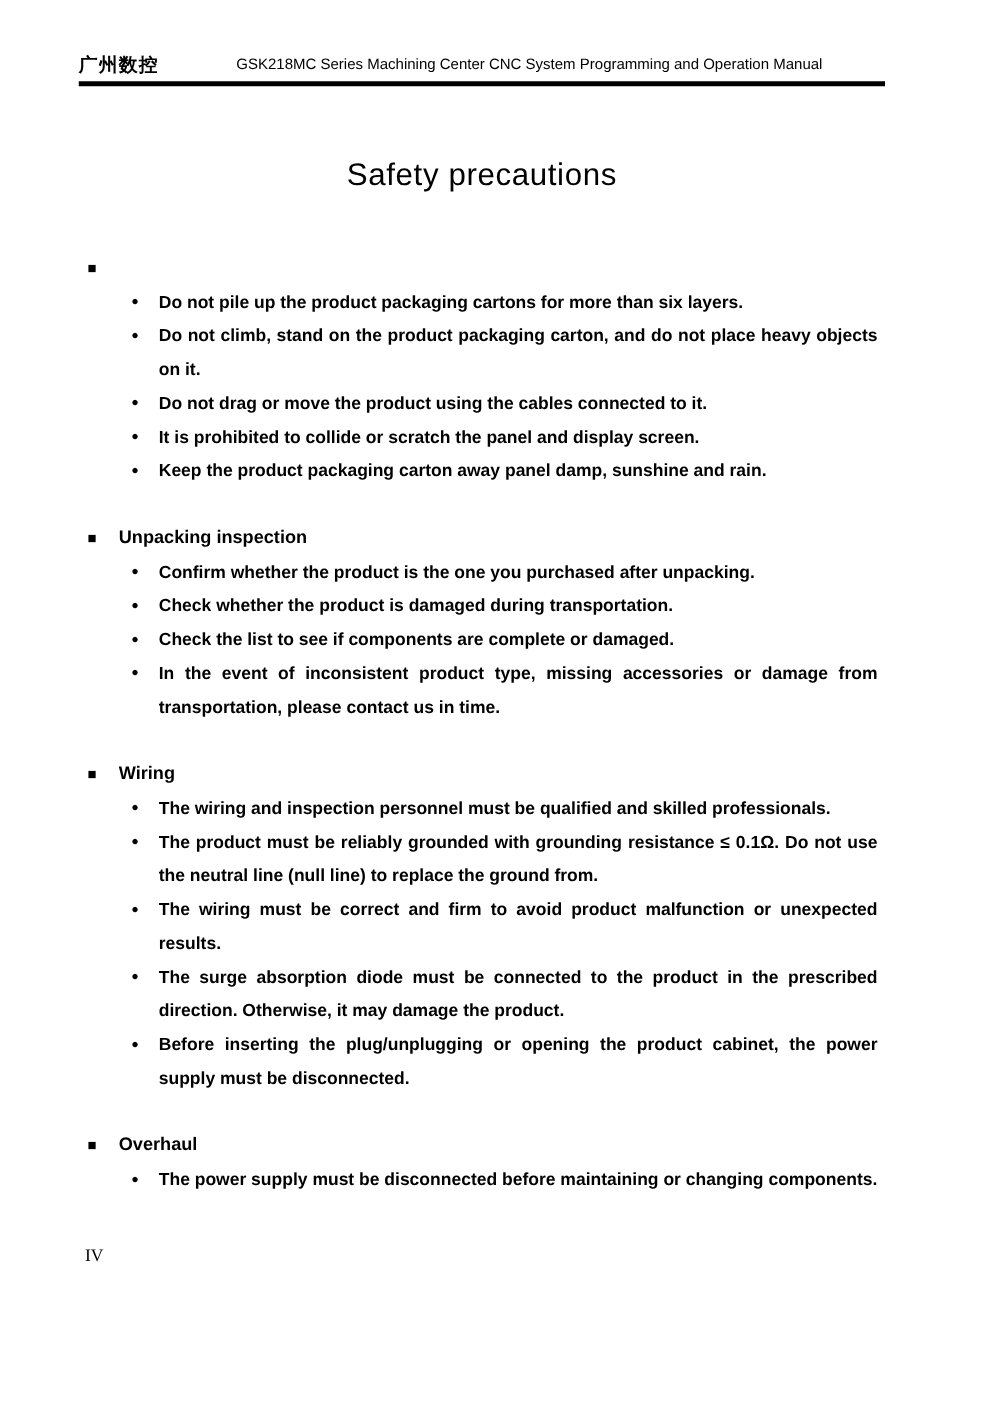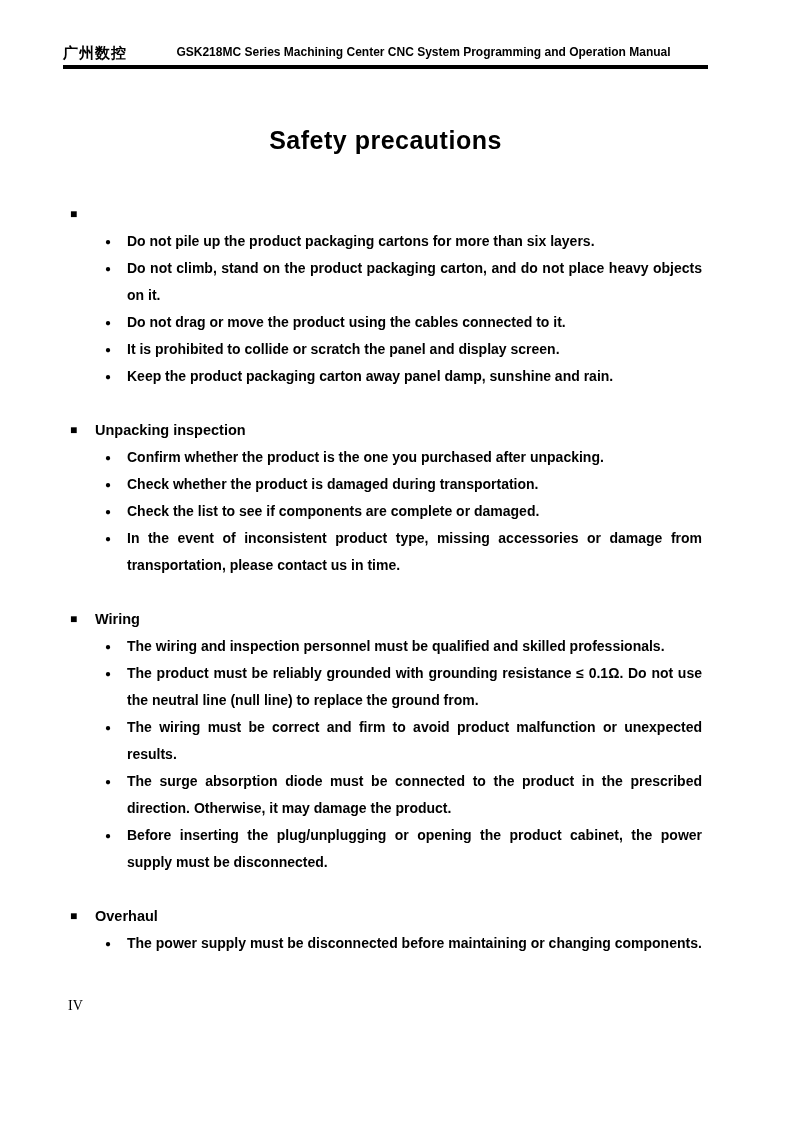--- a/index.html
+++ b/index.html
@@ -18,49 +18,49 @@
     width: 793px;
     height: 1122px;
     background: #ffffff;
   }
   .header {
     position: absolute;
     top: 44px;
     left: 63px;
     width: 645px;
     display: flex;
-    align-items: center;
+    align-items: flex-start;
     gap: 12px;
     border-bottom: 4px solid #000000;
     padding-bottom: 4px;
   }
   .logo-text {
     font-weight: bold;
     font-size: 15px;
     letter-spacing: 1px;
     white-space: nowrap;
     line-height: 17px;
   }
   .header-title {
     flex: 1;
     text-align: center;
-    font-weight: bold;
+    font-weight: normal;
     font-size: 12px;
     line-height: 14px;
     padding-bottom: 1px;
   }
   .doc-title {
     position: absolute;
     top: 126px;
     left: 63px;
     width: 645px;
     margin: 0;
     text-align: center;
     font-size: 25px;
-    font-weight: 700;
+    font-weight: 400;
     letter-spacing: 0.5px;
   }
   .content {
     position: absolute;
     top: 201px;
     left: 70px;
     width: 632px;
   }
   .section { margin-top: 27px; }
   .section:first-child { margin-top: 0; }

